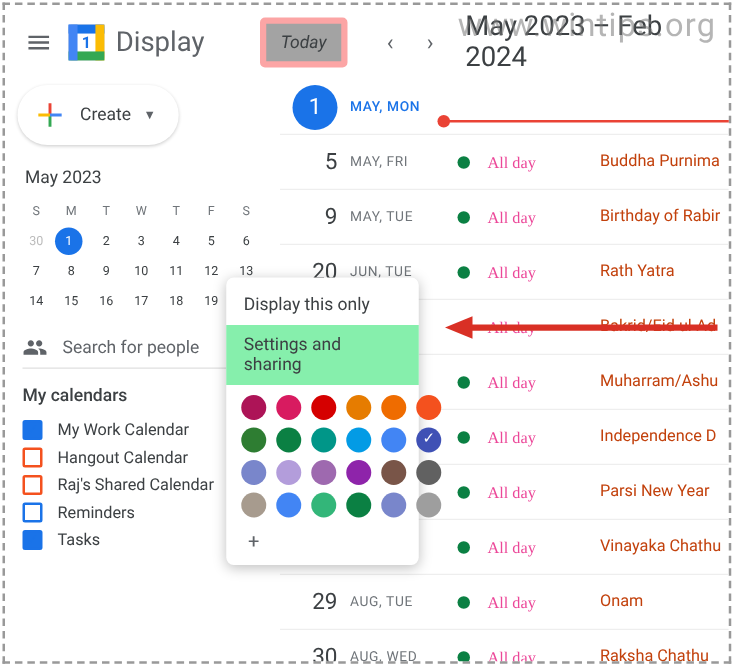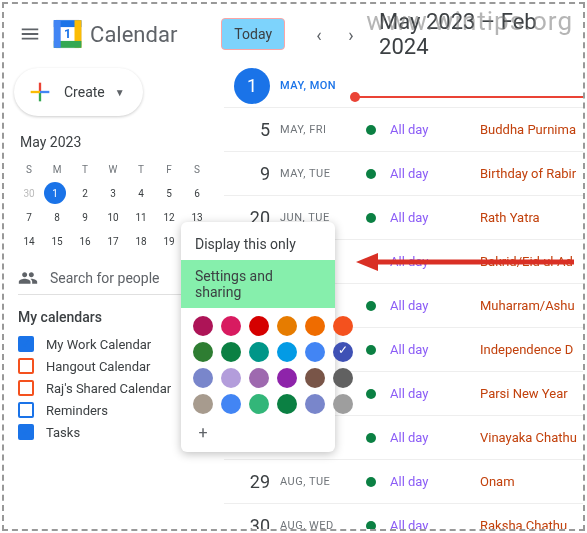--- a/index.html
+++ b/index.html
@@ -5,21 +5,21 @@
   * { box-sizing: border-box; margin: 0; padding: 0; font-family: 'Google Sans', Roboto, Arial, sans-serif; }
   body { width: 587px; height: 533px; background: #fff; overflow: hidden; position: relative; }
   .frame { border: 2px dashed #999; width: 583px; height: 529px; margin: 2px; position: relative; background: #fff; overflow: hidden; }
   .watermark { position: absolute; top: 2px; right: 10px; font-size: 26px; color: rgba(120,120,120,0.55); font-weight: 400; letter-spacing: 1px; z-index: 50; }
   
   .header { display: flex; align-items: center; height: 60px; padding: 0 8px; }
   .hamburger { width: 40px; height: 40px; display: flex; align-items: center; justify-content: center; cursor: pointer; }
   .hamburger svg { width: 22px; height: 22px; fill: #5f6368; }
   .logo { width: 36px; height: 36px; margin: 0 6px 0 2px; }
   .app-name { font-size: 22px; color: #5f6368; font-weight: 400; }
-  .today-btn { margin-left: 44px; border: 1px solid #fca5a5; border-radius: 4px; padding: 7px 12px; font-size: 14px; color: #3c4043; cursor: pointer; background: #7dd3fc; }
+  .today-btn { margin-left: 44px; border: 5px solid #fca5a5; border-radius: 4px; padding: 7px 12px; font-size: 14px; color: #3c4043; cursor: pointer; background: #a3a3a3; font-style: italic; }
   .nav-arrows { display: flex; margin-left: 18px; }
   .nav-arrow { width: 32px; height: 32px; display: flex; align-items: center; justify-content: center; cursor: pointer; color: #5f6368; font-size: 18px; }
   .date-range { margin-left: 12px; font-size: 22px; color: #3c4043; }
   
   .content { display: flex; height: calc(100% - 60px); }
   .sidebar { width: 220px; padding: 4px 0 0 10px; }
   .main { flex: 1; position: relative; }
   
   .create-btn { display: inline-flex; align-items: center; height: 48px; border-radius: 24px; box-shadow: 0 1px 3px rgba(0,0,0,0.2); padding: 0 18px 0 12px; background: #fff; cursor: pointer; margin-bottom: 14px; }
   .plus-icon { width: 28px; height: 28px; margin-right: 10px; }
@@ -42,21 +42,21 @@
   .cal-checkbox { width: 16px; height: 16px; border: 2px solid; border-radius: 2px; margin-right: 12px; display: flex; align-items: center; justify-content: center; font-size: 12px; color: #fff; }
   .cal-checked { background: currentColor; }
   
   .event-row { display: flex; align-items: center; height: 44px; border-bottom: 1px solid #eee; position: relative; }
   .date-col { width: 56px; text-align: right; padding-right: 10px; }
   .date-num { font-size: 18px; color: #3c4043; }
   .date-num-circle { width: 36px; height: 36px; border-radius: 50%; background: #1a73e8; color: #fff; display: inline-flex; align-items: center; justify-content: center; font-size: 18px; margin-left: 10px; }
   .weekday-col { width: 86px; font-size: 11px; color: #70757a; text-transform: uppercase; letter-spacing: 0.5px; }
   .weekday-blue { color: #1a73e8; font-weight: 500; }
   .dot { width: 10px; height: 10px; border-radius: 50%; background: #0b8043; margin-right: 14px; }
-  .allday-label { font-size: 13px; color: #8b5cf6; width: 90px; }
+  .allday-label { font-size: 13px; color: #ec4899; width: 90px; font-family: Liberation Serif, serif; }
   .event-title { font-size: 13px; color: #c2410c; }
   .red-line { position: absolute; left: 130px; right: -2px; top: 32px; height: 2px; background: #ea4335; z-index: 5; }
   .red-dot { position: absolute; left: 126px; top: 28px; width: 10px; height: 10px; background: #ea4335; border-radius: 50%; z-index: 5; }
   
   .ctx-menu { position: absolute; left: 177px; top: 218px; width: 154px; background: #fff; border-radius: 6px; box-shadow: 0 2px 10px rgba(0,0,0,0.25); z-index: 30; padding: 6px 0 10px 0; }
   .ctx-item { font-size: 14px; color: #3c4043; padding: 8px 14px; cursor: pointer; }
   .ctx-item-hover { background: #86efac; }
   .color-grid { display: grid; grid-template-columns: repeat(6, 22px); gap: 6px; padding: 8px 12px 6px 12px; }
   .color-swatch { width: 20px; height: 20px; border-radius: 50%; cursor: pointer; position: relative; }
   .swatch-check::after { content: "✓"; position: absolute; color: #fff; font-size: 12px; left: 5px; top: 1px; }
@@ -77,21 +77,21 @@
         </svg>
     </div>
     <svg class="logo" viewBox="0 0 48 48">
       <rect x="4" y="4" width="40" height="40" rx="4" fill="#fff" stroke="#dadce0"></rect>
       <rect x="4" y="4" width="40" height="10" fill="#1a73e8"></rect>
       <rect x="34" y="4" width="10" height="40" fill="#fbbc04"></rect>
       <rect x="4" y="34" width="40" height="10" fill="#34a853"></rect>
       <rect x="4" y="4" width="10" height="40" fill="#4285f4"></rect>
       <text x="24" y="30" text-anchor="middle" font-size="18" fill="#1a73e8" font-family="Arial" font-weight="bold">1</text>
     </svg>
-    <div class="app-name">Calendar</div>
+    <div class="app-name">Display</div>
     <button class="today-btn">Today</button>
     <div class="nav-arrows">
       <div class="nav-arrow">‹</div>
       <div class="nav-arrow">›</div>
     </div>
     <div class="date-range">May 2023 – Feb 2024</div>
   </div>
 
   <div class="content">
 

